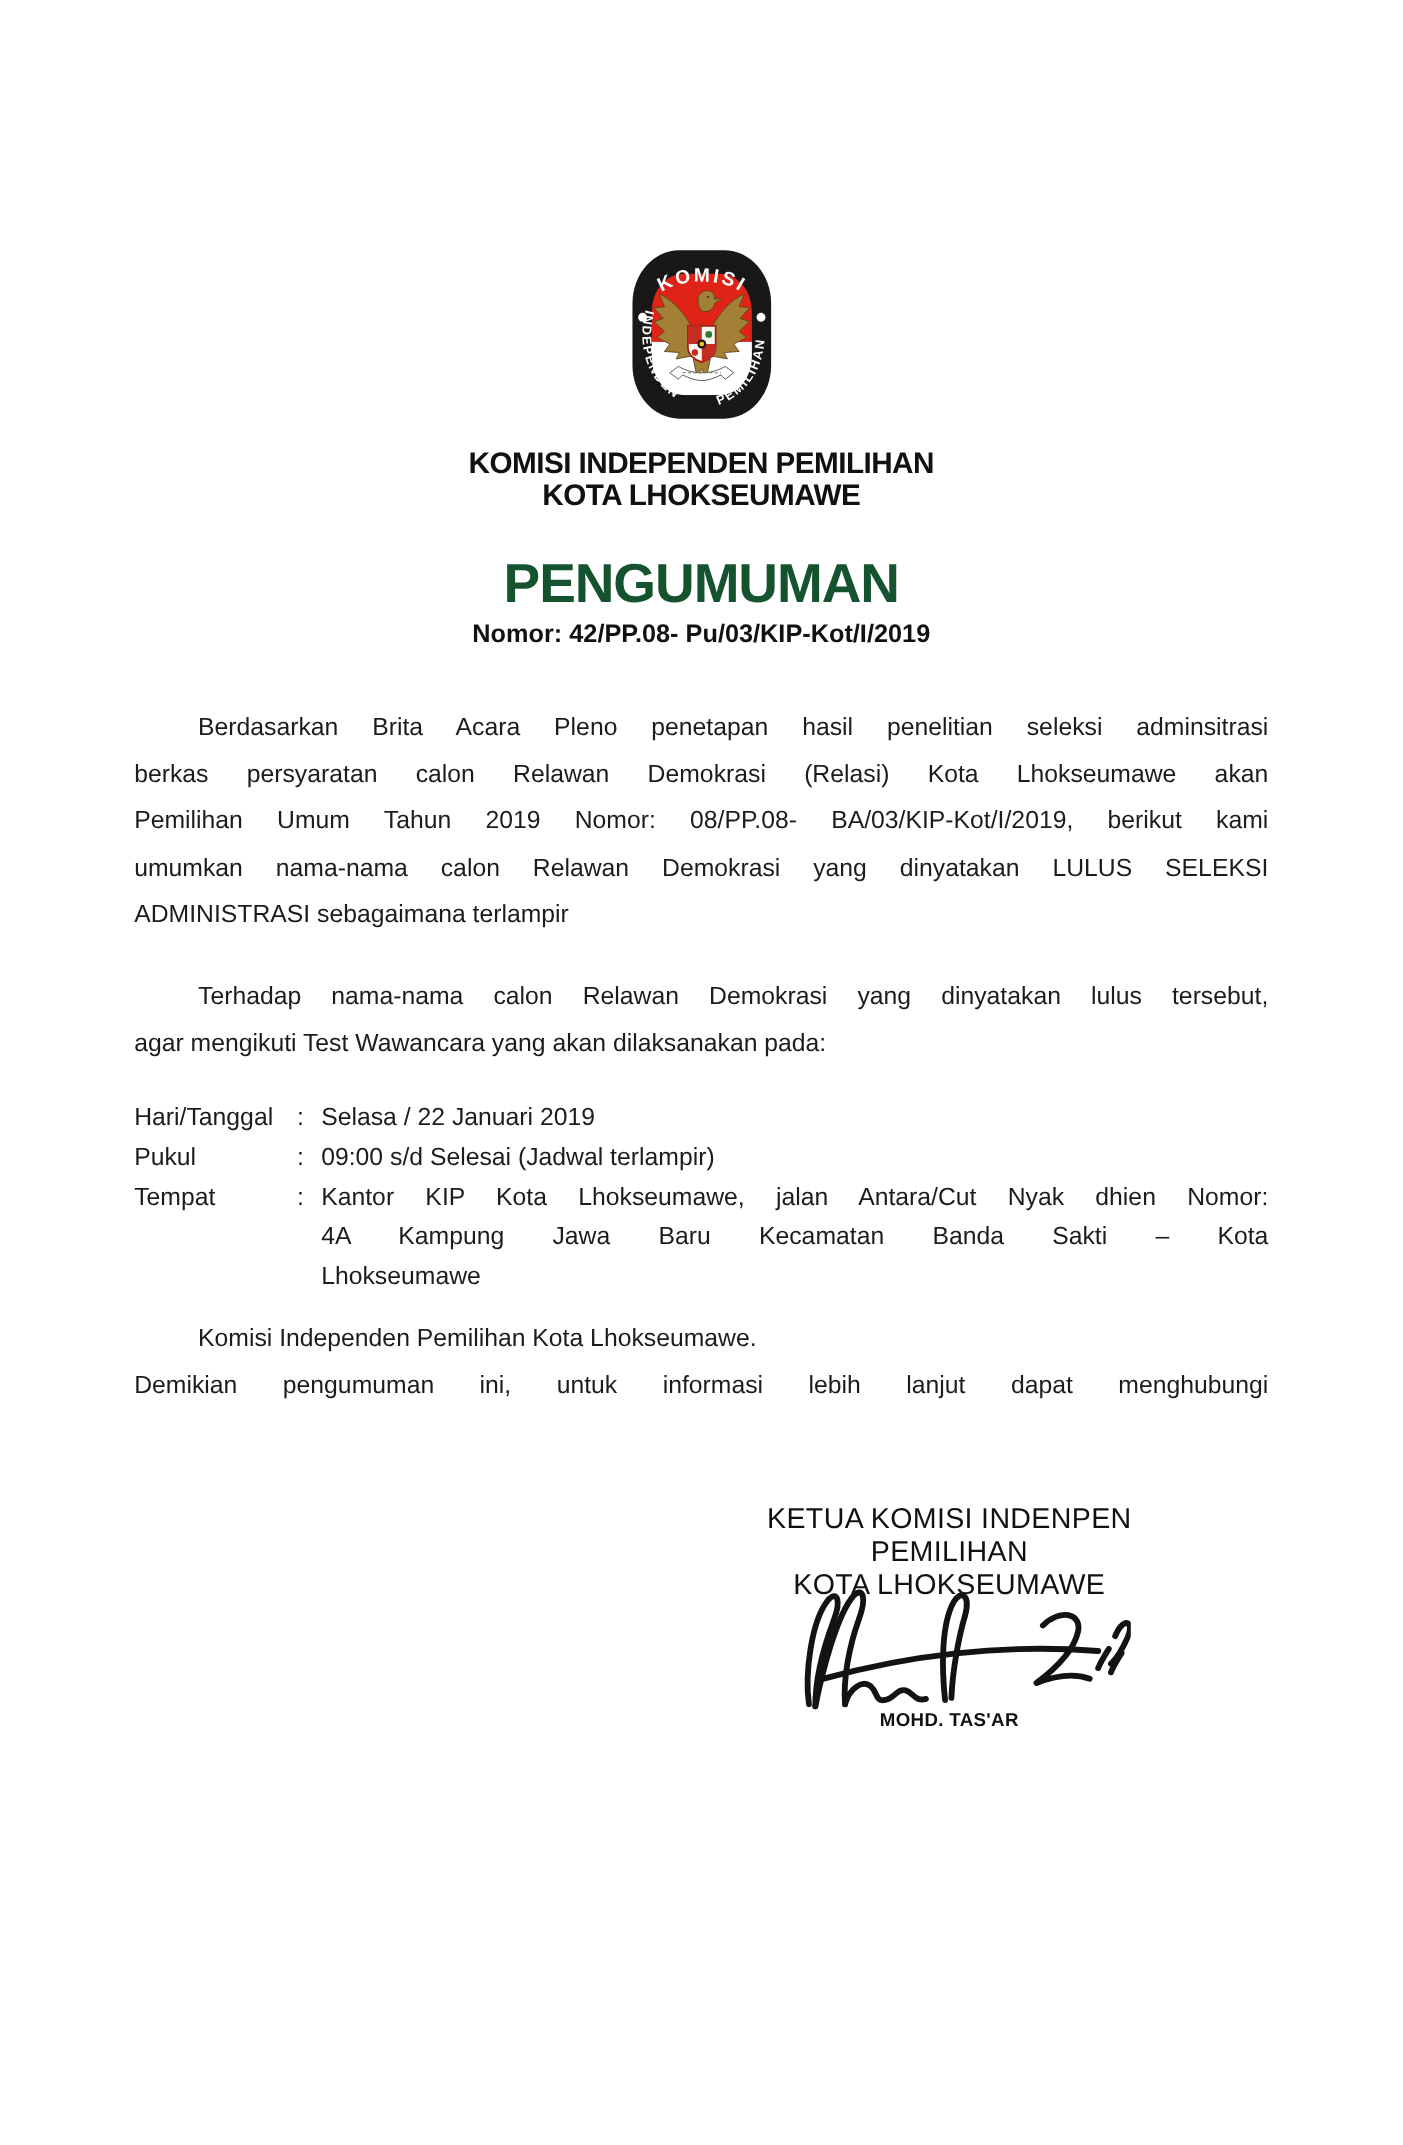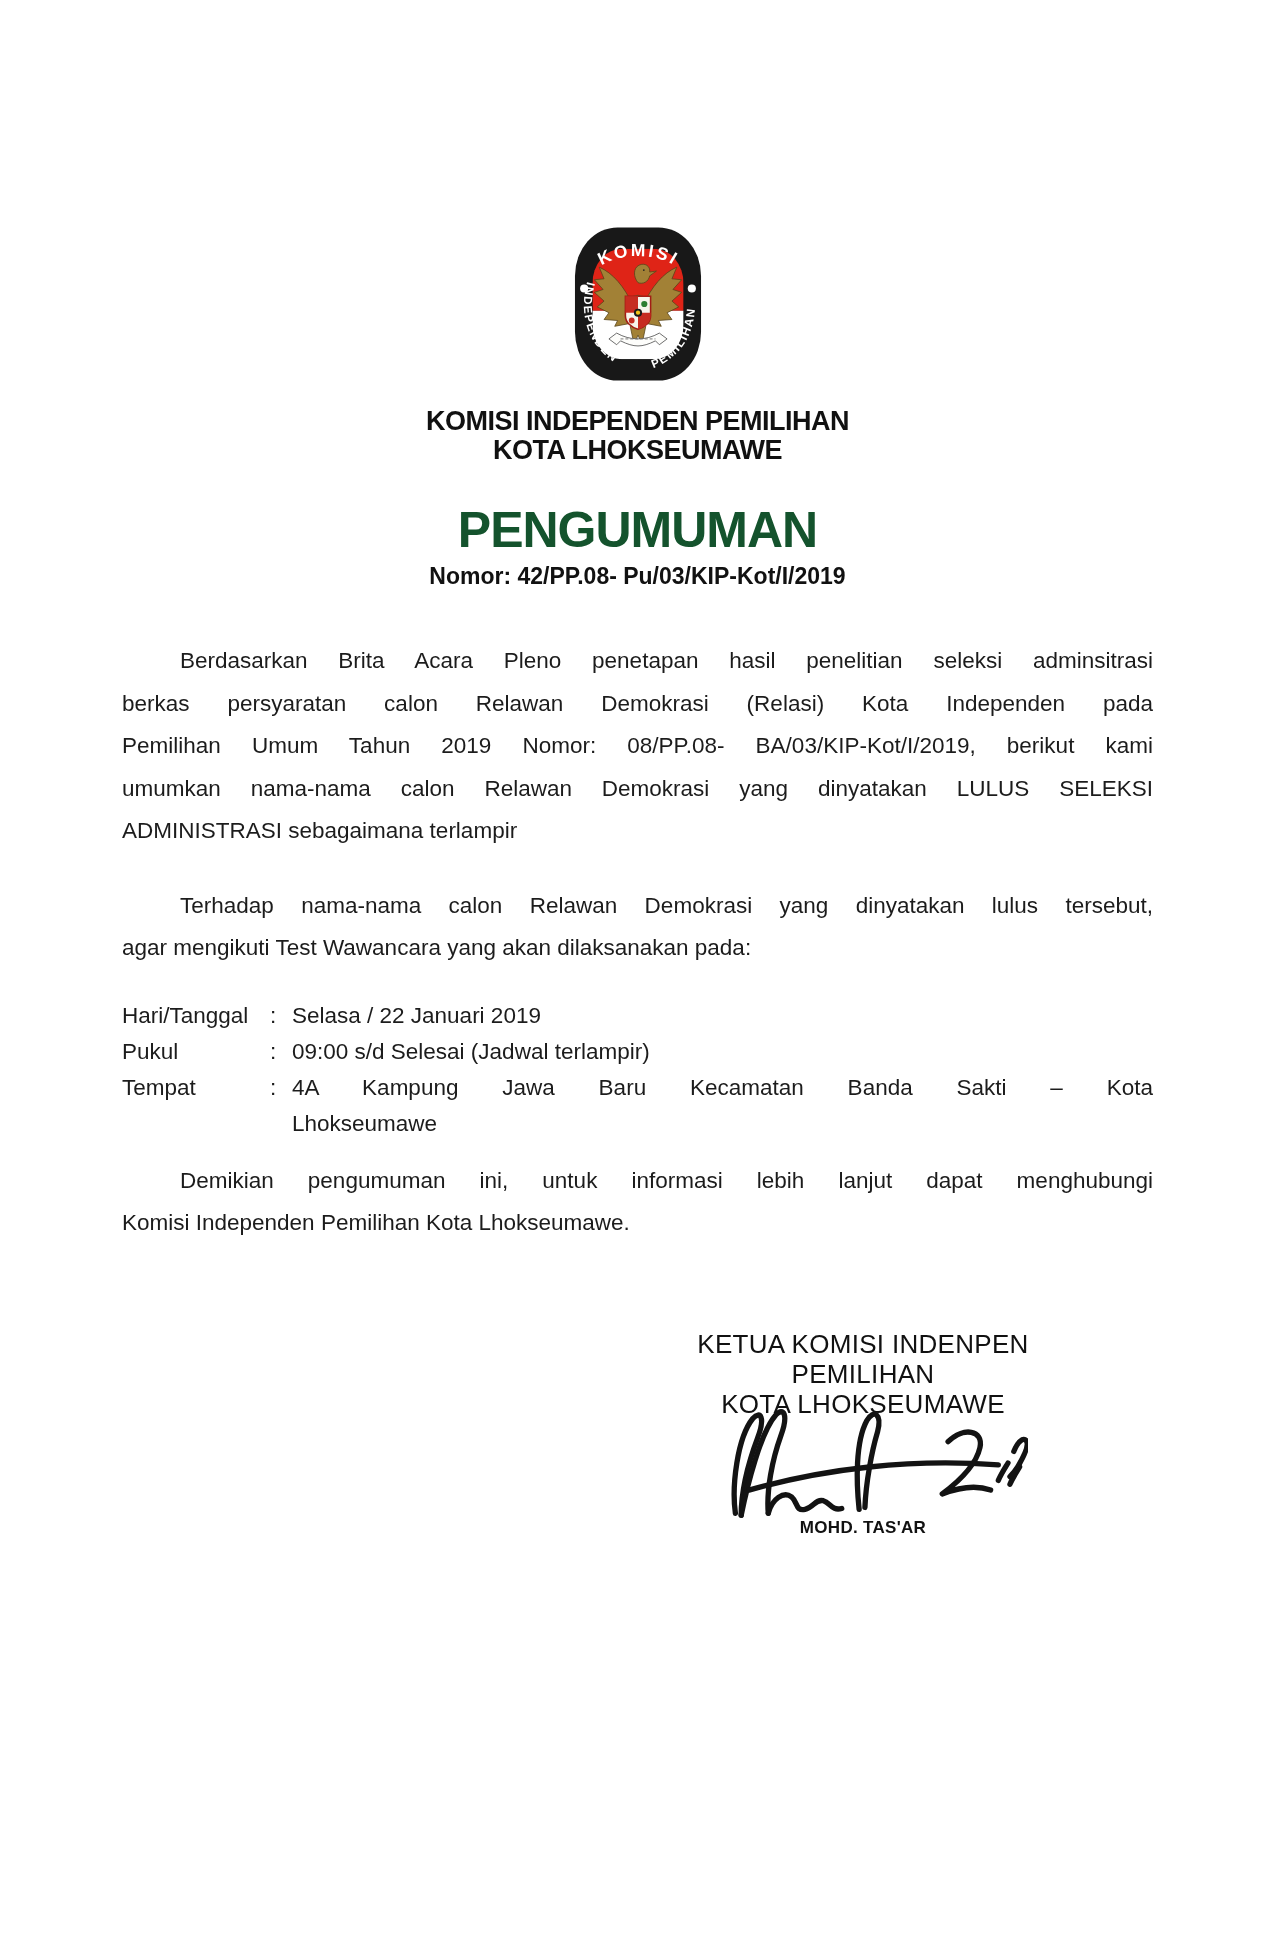--- a/index.html
+++ b/index.html
@@ -111,21 +111,21 @@
     <div>KOTA LHOKSEUMAWE</div>
   </div>
 
   <div class="doc-title">PENGUMUMAN</div>
   <div class="doc-number">Nomor: 42/PP.08- Pu/03/KIP-Kot/I/2019</div>
 
   <div class="content">
 
     <div class="para para-1">
         <div class="tline">Berdasarkan Brita Acara Pleno penetapan hasil penelitian seleksi adminsitrasi</div>
-        <div class="tline">berkas persyaratan calon Relawan Demokrasi (Relasi) Kota Independen pada</div>
+        <div class="tline">berkas persyaratan calon Relawan Demokrasi (Relasi) Kota Lhokseumawe akan</div>
         <div class="tline">Pemilihan Umum Tahun 2019 Nomor: 08/PP.08- BA/03/KIP-Kot/I/2019, berikut kami</div>
         <div class="tline">umumkan nama-nama calon Relawan Demokrasi yang dinyatakan LULUS SELEKSI</div>
         <div class="tline tline-last">ADMINISTRASI sebagaimana terlampir</div>
       </div>
 
     <div class="para para-2">
         <div class="tline">Terhadap nama-nama calon Relawan Demokrasi yang dinyatakan lulus tersebut,</div>
         <div class="tline tline-last">agar mengikuti Test Wawancara yang akan dilaksanakan pada:</div>
       </div>
 
@@ -141,29 +141,30 @@
         <div class="schedule-label">Pukul</div>
         <div class="schedule-colon">:</div>
         <div class="schedule-value">
             <div class="tline tline-last">09:00 s/d Selesai (Jadwal terlampir)</div>
           </div>
       </div>
       <div class="schedule-row">
         <div class="schedule-label">Tempat</div>
         <div class="schedule-colon">:</div>
         <div class="schedule-value">
+            <div class="tline">Kantor KIP Kota Lhokseumawe, jalan Antara/Cut Nyak dhien Nomor:</div>
             <div class="tline">4A Kampung Jawa Baru Kecamatan Banda Sakti – Kota</div>
             <div class="tline tline-last">Lhokseumawe</div>
           </div>
       </div>
     </div>
 
     <div class="para para-3">
+        <div class="tline tline-last">Komisi Independen Pemilihan Kota Lhokseumawe.</div>
         <div class="tline">Demikian pengumuman ini, untuk informasi lebih lanjut dapat menghubungi</div>
-        <div class="tline tline-last">Komisi Independen Pemilihan Kota Lhokseumawe.</div>
       </div>
 
     <div class="signature-block">
       <div class="sig-line">KETUA KOMISI INDENPEN PEMILIHAN</div>
       <div class="sig-line">KOTA LHOKSEUMAWE</div>
       <svg class="sig-image" width="330" height="116" viewBox="0 0 340 120">
         <g fill="none" stroke="#131313" stroke-width="5.5" stroke-linecap="round" stroke-linejoin="round">
           <path d="M 38,112 C 34,84 40,34 56,14 C 64,5 69,13 61,34 C 52,58 44,88 44,114"></path>
           <path d="M 44,114 C 50,84 64,28 80,10 C 88,2 93,10 85,32 C 76,57 70,88 72,112"></path>
           <path d="M 72,112 C 76,97 88,89 96,95 C 103,101 100,110 110,108 C 119,106 121,97 129,99 C 136,101 138,110 148,107"></path>

